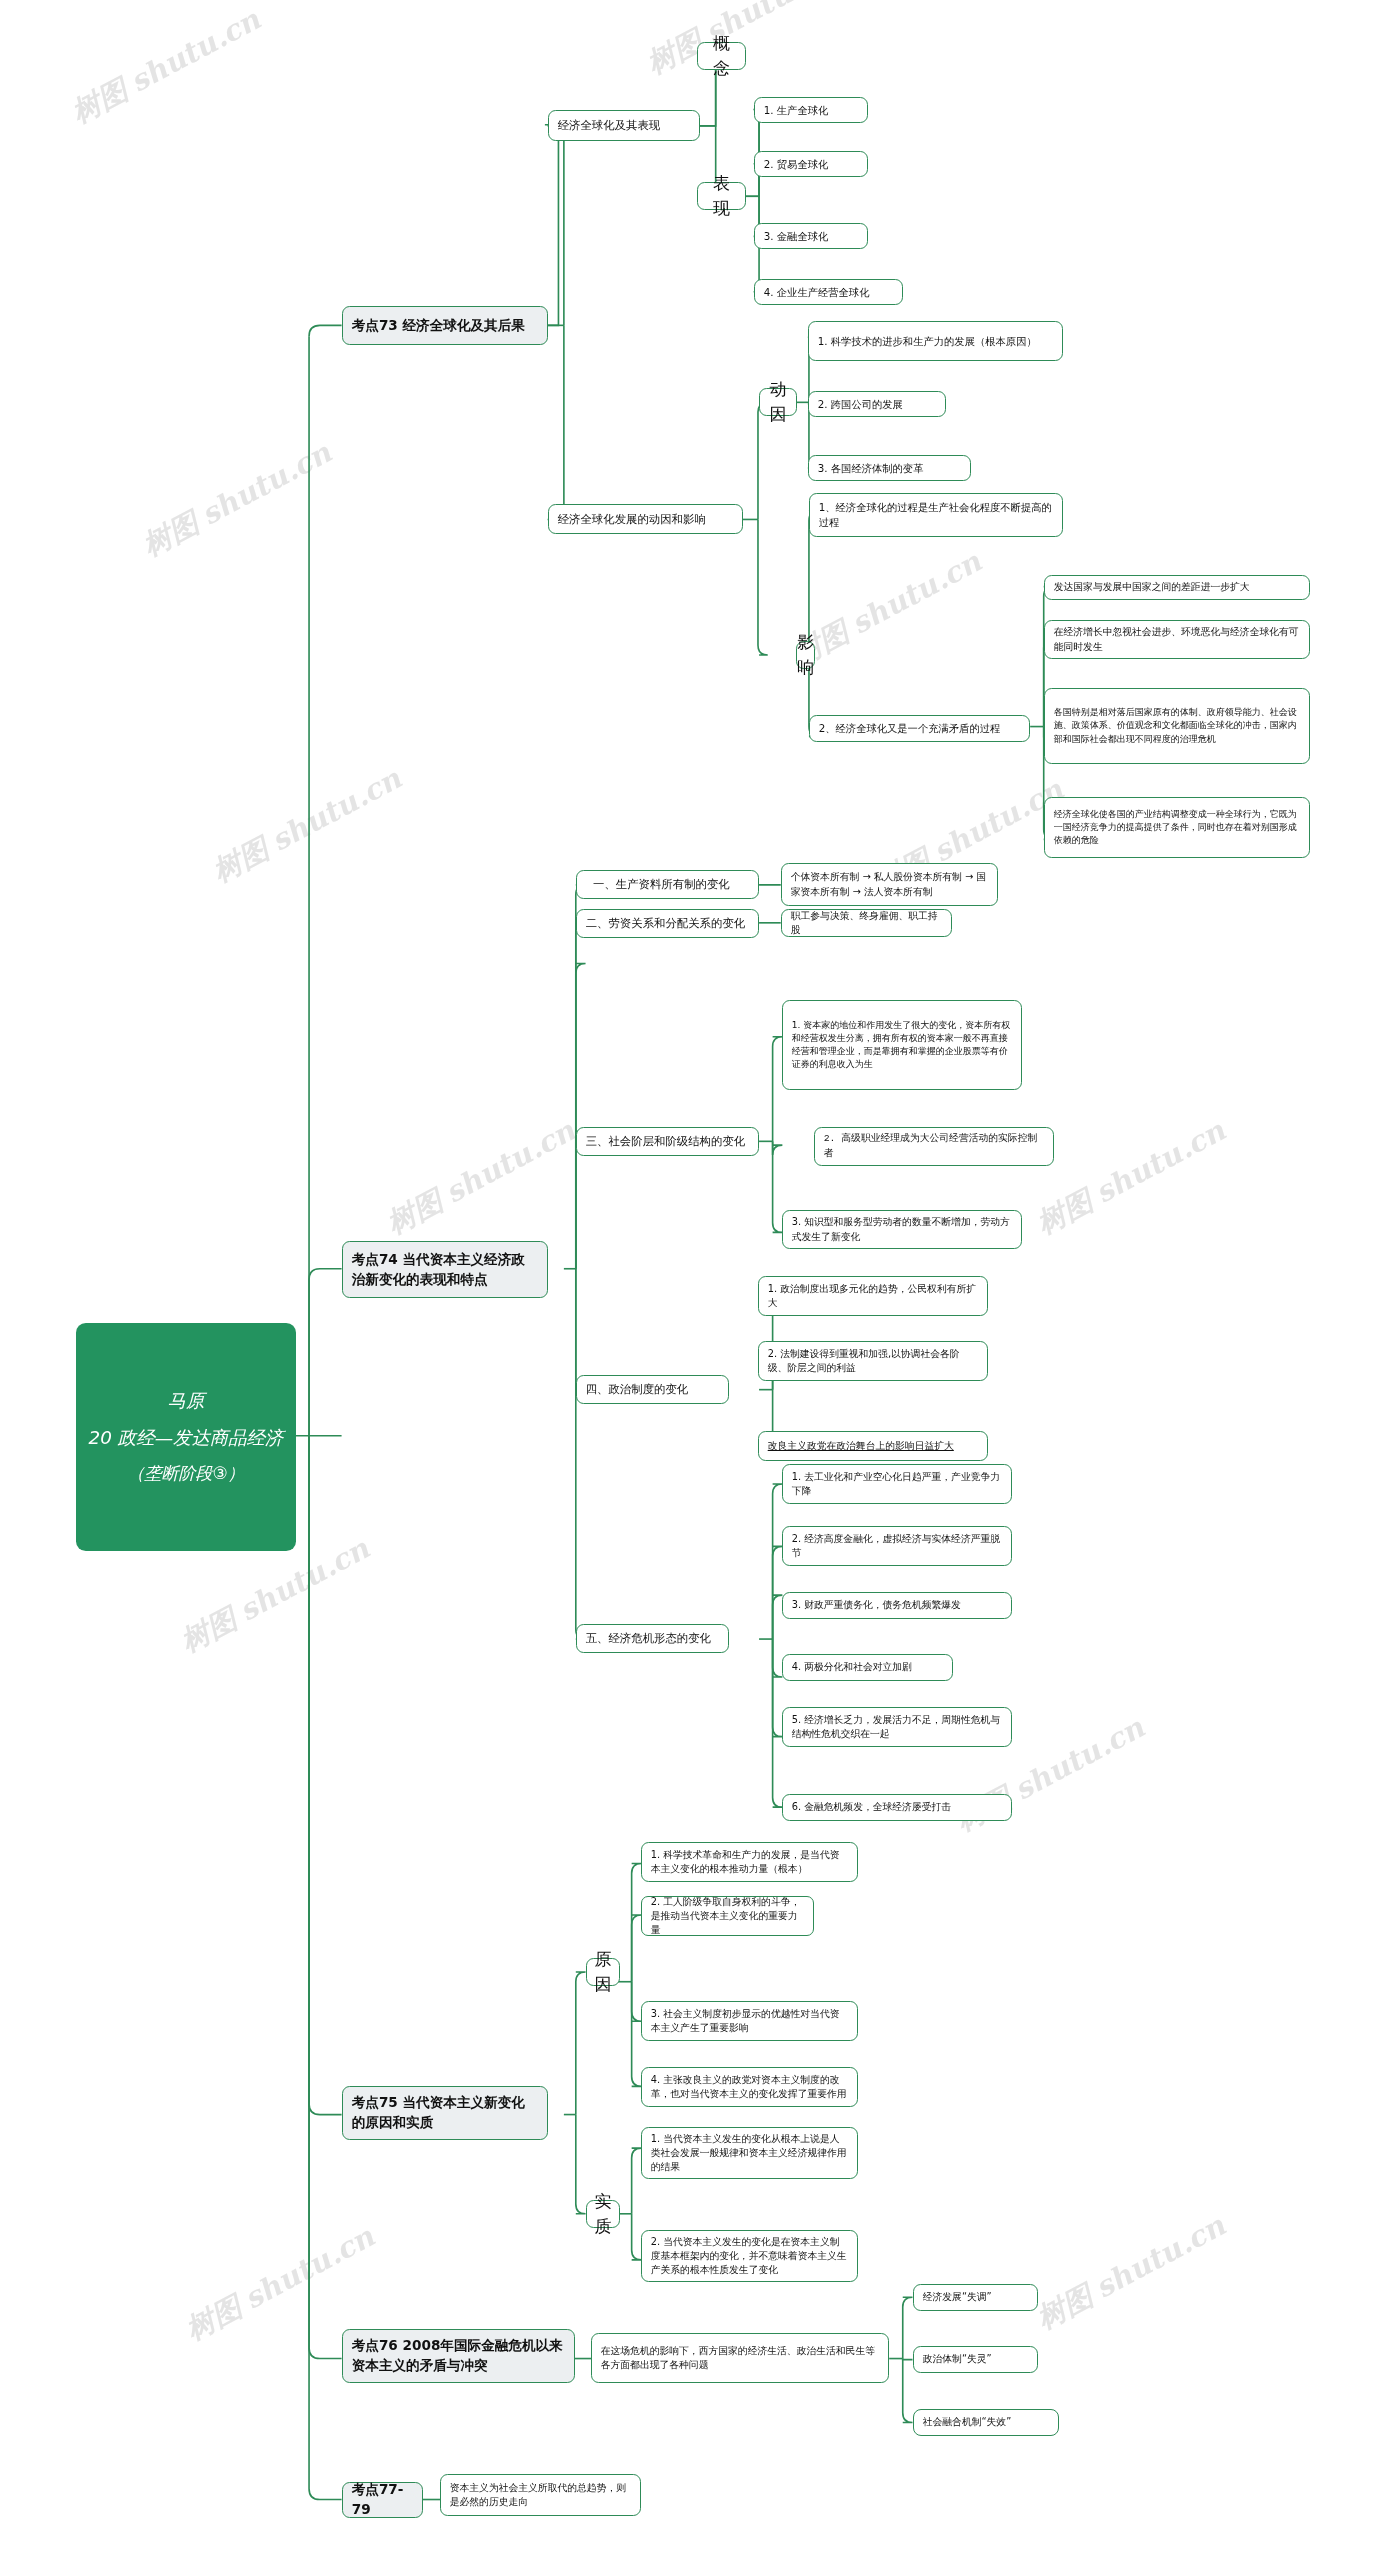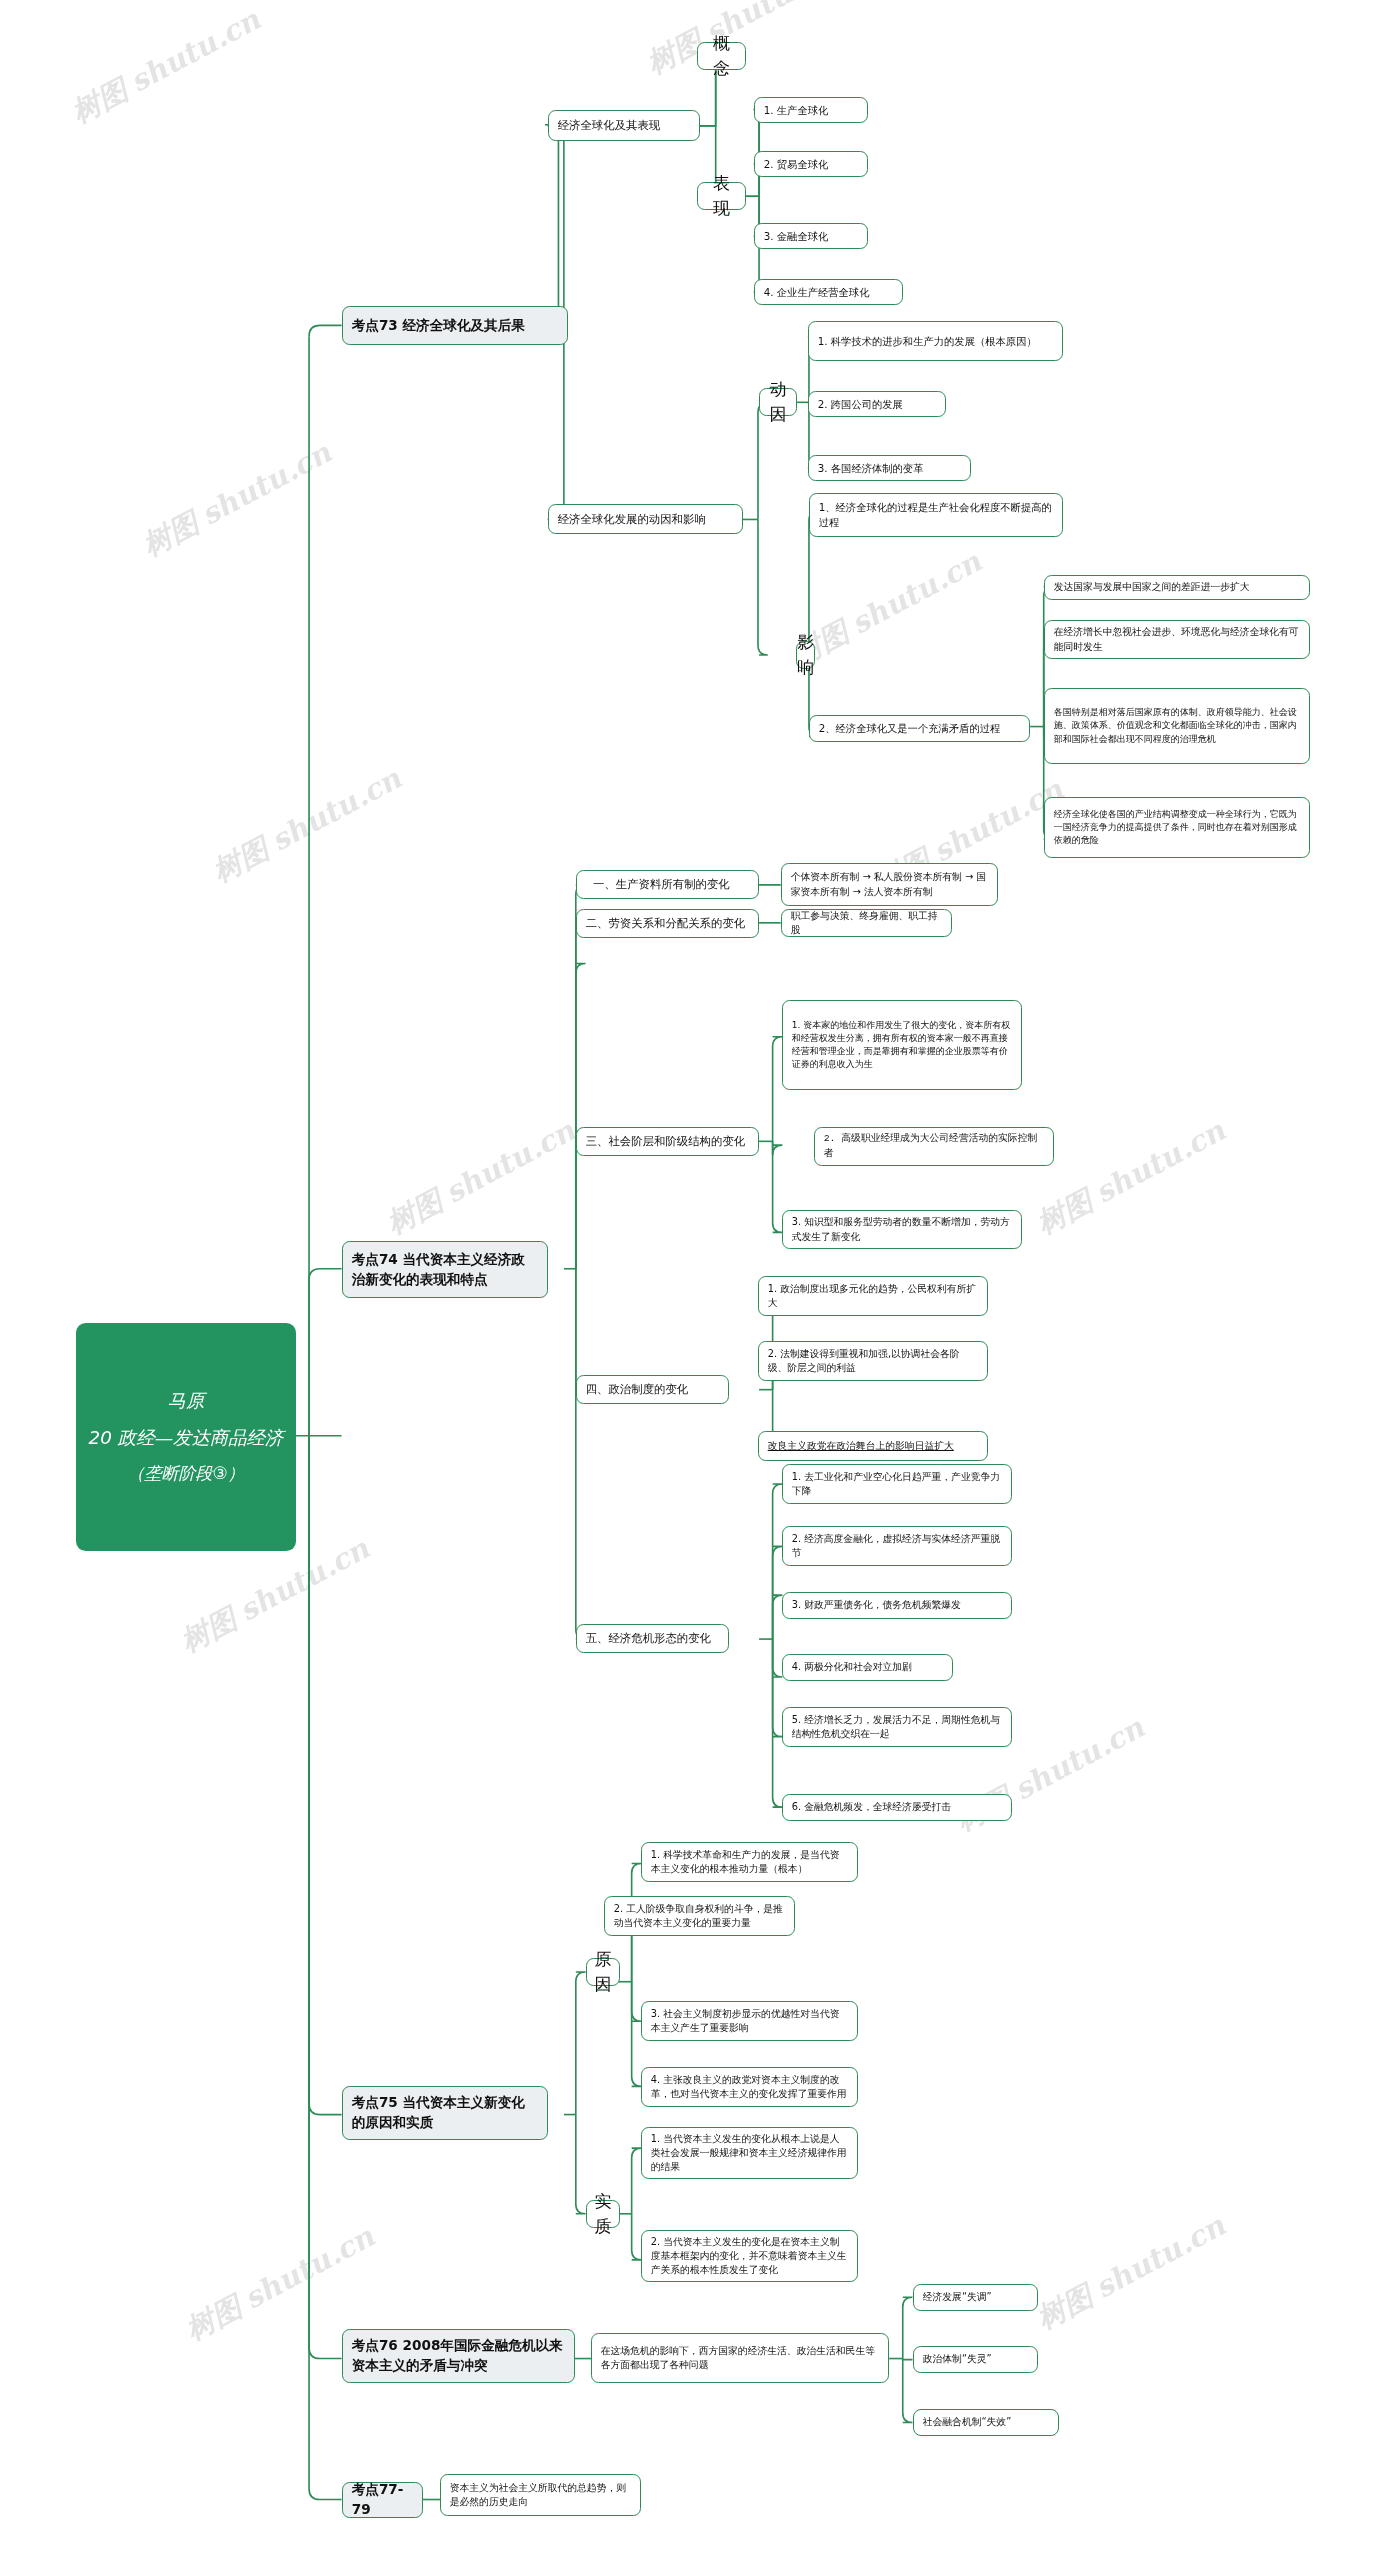--- a/index.html
+++ b/index.html
@@ -170,21 +170,21 @@
       <path d="M780 4610 H812"></path>
     </g>
   </svg>
 
   <div class="root" style="left:76px;top:1323px;width:220px;height:228px;font-style:italic;">
     <div class="r1">马原</div>
     <div class="r2">20 政经—发达商品经济</div>
     <div class="r3">（垄断阶段③）</div>
   </div>
 
-  <div class="node topic" style="left:342px;top:306px;width:226px;height:39px;">
+  <div class="node topic" style="left:342px;top:306px;width:206px;height:39px;">
     <span>考点73 经济全球化及其后果</span>
   </div>
 
   <div class="node lvl1" style="left:548px;top:110px;width:152px;height:31px;">
     <span>经济全球化及其表现</span>
   </div>
 
   <div class="node pivot" style="left:697px;top:42px;width:49px;height:28px;">
     <span>概念</span>
   </div>
@@ -315,21 +315,21 @@
   <div class="node topic" style="left:342px;top:2086px;width:206px;height:54px;">
     <span>考点75 当代资本主义新变化的原因和实质</span>
   </div>
 
   <div class="node pivot" style="left:586px;top:1958px;width:34px;height:28px;">
     <span>原因</span>
   </div>
   <div class="node leaf sm" style="left:641px;top:1842px;width:217px;height:40px;">
     <span>1. 科学技术革命和生产力的发展，是当代资本主义变化的根本推动力量（根本）</span>
   </div>
-  <div class="node leaf sm" style="left:604px;top:1896px;width:191px;height:40px;">
+  <div class="node leaf sm" style="left:641px;top:1896px;width:173px;height:40px;border-radius:7px;">
     <span>2. 工人阶级争取自身权利的斗争，是推动当代资本主义变化的重要力量</span>
   </div>
   <div class="node leaf sm" style="left:641px;top:2001px;width:217px;height:40px;">
     <span>3. 社会主义制度初步显示的优越性对当代资本主义产生了重要影响</span>
   </div>
   <div class="node leaf sm" style="left:641px;top:2067px;width:217px;height:40px;">
     <span>4. 主张改良主义的政党对资本主义制度的改革，也对当代资本主义的变化发挥了重要作用</span>
   </div>
 
   <div class="node pivot" style="left:586px;top:2200px;width:34px;height:28px;">

